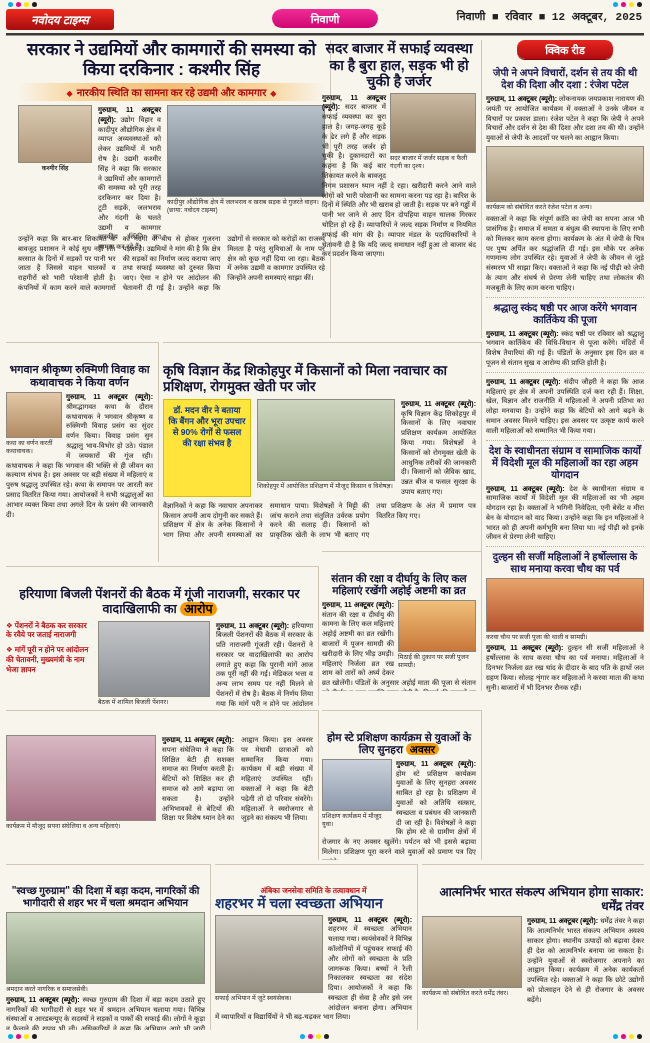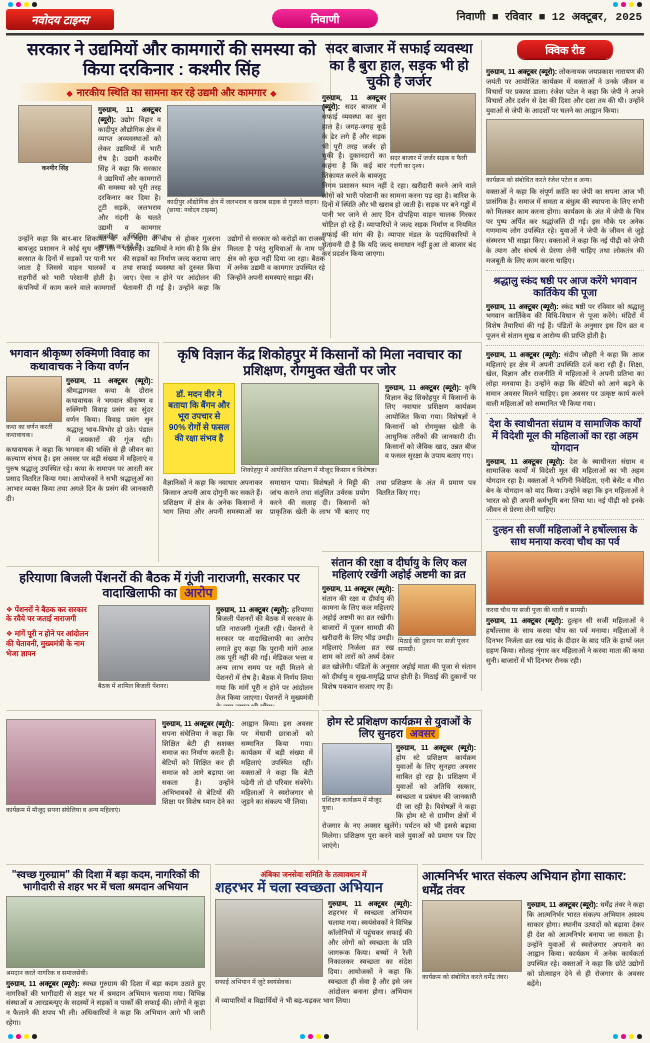--- a/index.html
+++ b/index.html
@@ -4,37 +4,37 @@
 <style>
   * { margin:0; padding:0; box-sizing:border-box; }
   html,body { background:#e8e4da; }
   .page {
     position:relative; width:650px; height:1043px; margin:0 auto;
     background:#f8f5ec; font-family:"Liberation Sans","DejaVu Sans",sans-serif;
     overflow:hidden; color:#1d1d1d;
   }
   .blk { position:absolute; overflow:hidden; }
   .br { border-right:1px solid #cfc8b8; padding-right:5px; }
-  .bt { border-top:1px solid #cfc8b8; padding-top:4px; }
+  .bt { border-top:1px solid #cfc8b8; padding-top:20px; }
   .hl { font-weight:bold; color:#131335; line-height:1.18; }
   .body { font-size:7px; line-height:1.4; text-align:justify; color:#202020; }
   .dl { font-weight:bold; color:#000; }
   .cols2 { column-count:2; column-gap:7px; }
   .cols3 { column-count:3; column-gap:7px; }
   .fig { display:block; }
   .photo { border:1px solid #8f8a7f; width:100%; }
   .cap { font-size:6.3px; line-height:1.3; color:#333; padding-top:1px; text-align:left; }
   .capb { text-align:center; font-weight:bold; }
   .subbar {
     margin-top:3px; padding:2px 4px; text-align:center;
     font-size:10px; font-weight:bold; color:#b30d10;
     background:linear-gradient(90deg, rgba(251,224,182,0) 0%, #f8d7a2 18%, #f3bd74 50%, #f8d7a2 82%, rgba(251,224,182,0) 100%);
   }
   .dia { color:#d01317; font-size:8px; padding:0 4px; }
-  .chip { background:#f59a00; color:#4c1d95; padding:0 4px; border-radius:2px; white-space:nowrap; }
+  .chip { background:#f59a00; color:#000000; padding:0 4px; border-radius:7px; white-space:nowrap; }
   .qr-head {
     display:block; margin:0 auto 4px auto; width:96px; padding:2px 0; text-align:center;
     background:linear-gradient(180deg,#e8261f,#b00b10); color:#fff; font-weight:bold;
     font-size:11px; border-radius:8px 8px 8px 8px; box-shadow:0 1px 0 #7d0709;
   }
   .qr-item { border-bottom:1px dotted #b9b2a2; padding:4px 0; }
   .qr-hl { font-size:10px; font-weight:bold; color:#1b1b54; line-height:1.2; text-align:center; margin-bottom:3px; }
   .ybox {
     background:#ffe43c; border:1px solid #d8bf00; color:#123a8c;
     font-weight:bold; font-size:8.5px; line-height:1.3; padding:5px 4px; text-align:center;
@@ -122,20 +122,21 @@
     <div class="body" style="margin-top:3px">
       <span class="dl">गुरुग्राम, 11 अक्टूबर (ब्यूरो):</span>
       <span>सदर बाजार में सफाई व्यवस्था का बुरा हाल है। जगह-जगह कूड़े के ढेर लगे हैं और सड़क भी पूरी तरह जर्जर हो चुकी है। दुकानदारों का कहना है कि कई बार शिकायत करने के बावजूद निगम प्रशासन ध्यान नहीं दे रहा। खरीदारी करने आने वाले लोगों को भारी परेशानी का सामना करना पड़ रहा है। बारिश के दिनों में स्थिति और भी खराब हो जाती है। सड़क पर बने गड्ढों में पानी भर जाने से आए दिन दोपहिया वाहन चालक गिरकर चोटिल हो रहे हैं। व्यापारियों ने जल्द सड़क निर्माण व नियमित सफाई की मांग की है। व्यापार मंडल के पदाधिकारियों ने चेतावनी दी है कि यदि जल्द समाधान नहीं हुआ तो बाजार बंद कर प्रदर्शन किया जाएगा।</span>
     </div>
   </section>
 
   <section class="blk" style="left:486px;top:40px;width:158px;height:820px">
     <div class="qr-head">क्विक रीड</div>
 
     <div class="qr-item">
+      <div class="qr-hl">जेपी ने अपने विचारों, दर्शन से तय की थी देश की दिशा और दशा : रंजेश पटेल</div>
       <div class="body">
         <span class="dl">गुरुग्राम, 11 अक्टूबर (ब्यूरो):</span>
         <span>लोकनायक जयप्रकाश नारायण की जयंती पर आयोजित कार्यक्रम में वक्ताओं ने उनके जीवन व विचारों पर प्रकाश डाला। रंजेश पटेल ने कहा कि जेपी ने अपने विचारों और दर्शन से देश की दिशा और दशा तय की थी। उन्होंने युवाओं से जेपी के आदर्शों पर चलने का आह्वान किया।</span>
       </div>
       <figure class="fig" style="margin:3px 0">
         <div class="photo" style="height:56px;background:linear-gradient(180deg,#d6cab4,#9e8d72)"></div>
         <figcaption class="cap">कार्यक्रम को संबोधित करते रंजेश पटेल व अन्य।</figcaption>
       </figure>
       <div class="body"><span>वक्ताओं ने कहा कि संपूर्ण क्रांति का जेपी का सपना आज भी प्रासंगिक है। समाज में समता व बंधुत्व की स्थापना के लिए सभी को मिलकर काम करना होगा। कार्यक्रम के अंत में जेपी के चित्र पर पुष्प अर्पित कर श्रद्धांजलि दी गई। इस मौके पर अनेक गणमान्य लोग उपस्थित रहे। युवाओं ने जेपी के जीवन से जुड़े संस्मरण भी साझा किए। वक्ताओं ने कहा कि नई पीढ़ी को जेपी के त्याग और संघर्ष से प्रेरणा लेनी चाहिए तथा लोकतंत्र की मजबूती के लिए काम करना चाहिए।</span></div>
     </div>
@@ -182,23 +183,23 @@
       <div class="photo" style="height:46px;background:linear-gradient(180deg,#e3c9a8,#b08a62)"></div>
       <figcaption class="cap">कथा का वर्णन करतीं कथावाचक।</figcaption>
     </figure>
     <div class="body" style="margin-top:3px">
       <span class="dl">गुरुग्राम, 11 अक्टूबर (ब्यूरो):</span>
       <span>श्रीमद्भागवत कथा के दौरान कथावाचक ने भगवान श्रीकृष्ण व रुक्मिणी विवाह प्रसंग का सुंदर वर्णन किया। विवाह प्रसंग सुन श्रद्धालु भाव-विभोर हो उठे। पंडाल में जयकारों की गूंज रही। कथावाचक ने कहा कि भगवान की भक्ति से ही जीवन का कल्याण संभव है। इस अवसर पर बड़ी संख्या में महिलाएं व पुरुष श्रद्धालु उपस्थित रहे। कथा के समापन पर आरती कर प्रसाद वितरित किया गया। आयोजकों ने सभी श्रद्धालुओं का आभार व्यक्त किया तथा अगले दिन के प्रसंग की जानकारी दी।</span>
     </div>
   </section>
 
   <section class="blk br bt" style="left:163px;top:342px;width:319px;height:220px">
-    <h2 class="hl" style="font-size:13.5px;text-align:center">कृषि विज्ञान केंद्र शिकोहपुर में किसानों को मिला नवाचार का प्रशिक्षण, रोगमुक्त खेती पर जोर</h2>
+    <h2 class="hl" style="font-size:13.5px;text-align:left">कृषि विज्ञान केंद्र शिकोहपुर में किसानों को मिला नवाचार का प्रशिक्षण, रोगमुक्त खेती पर जोर</h2>
     <div style="display:flex;gap:6px;margin-top:4px">
-      <div class="ybox" style="width:72px;flex:none">
+      <div class="ybox" style="width:88px;flex:none">
         <span>डॉ. मदन वीर ने बताया कि बैंगन और भूरा उपचार से 90% रोगों से फसल की रक्षा संभव है</span>
       </div>
       <figure class="fig" style="width:138px;flex:none">
         <div class="photo" style="height:82px;background:linear-gradient(180deg,#cfd6c0,#93a07f)"></div>
         <figcaption class="cap">शिकोहपुर में आयोजित प्रशिक्षण में मौजूद किसान व विशेषज्ञ।</figcaption>
       </figure>
       <div class="body" style="flex:1">
         <span class="dl">गुरुग्राम, 11 अक्टूबर (ब्यूरो):</span>
         <span>कृषि विज्ञान केंद्र शिकोहपुर में किसानों के लिए नवाचार प्रशिक्षण कार्यक्रम आयोजित किया गया। विशेषज्ञों ने किसानों को रोगमुक्त खेती के आधुनिक तरीकों की जानकारी दी। किसानों को जैविक खाद, उन्नत बीज व फसल सुरक्षा के उपाय बताए गए।</span>
       </div>
@@ -288,21 +289,21 @@
       <div class="photo" style="height:78px;background:linear-gradient(180deg,#d2cfc6,#968f82)"></div>
       <figcaption class="cap">सफाई अभियान में जुटे स्वयंसेवक।</figcaption>
     </figure>
     <div class="body" style="margin-top:3px">
       <span class="dl">गुरुग्राम, 11 अक्टूबर (ब्यूरो):</span>
       <span>शहरभर में स्वच्छता अभियान चलाया गया। स्वयंसेवकों ने विभिन्न कॉलोनियों में पहुंचकर सफाई की और लोगों को स्वच्छता के प्रति जागरूक किया। बच्चों ने रैली निकालकर स्वच्छता का संदेश दिया। आयोजकों ने कहा कि स्वच्छता ही सेवा है और इसे जन आंदोलन बनाना होगा। अभियान में व्यापारियों व विद्यार्थियों ने भी बढ़-चढ़कर भाग लिया।</span>
     </div>
   </section>
 
   <section class="blk bt" style="left:422px;top:864px;width:222px;height:166px">
-    <h2 class="hl" style="font-size:12px;text-align:left">आत्मनिर्भर भारत संकल्प अभियान होगा साकार: धर्मेंद्र तंवर</h2>
+    <h2 class="hl" style="font-size:12px;text-align:right">आत्मनिर्भर भारत संकल्प अभियान होगा साकार: धर्मेंद्र तंवर</h2>
     <figure class="fig" style="float:left;width:100px;margin:3px 5px 2px 0">
       <div class="photo" style="height:72px;background:linear-gradient(180deg,#d6cab4,#9e8d72)"></div>
       <figcaption class="cap">कार्यक्रम को संबोधित करते धर्मेंद्र तंवर।</figcaption>
     </figure>
     <div class="body" style="margin-top:3px">
       <span class="dl">गुरुग्राम, 11 अक्टूबर (ब्यूरो):</span>
       <span>धर्मेंद्र तंवर ने कहा कि आत्मनिर्भर भारत संकल्प अभियान अवश्य साकार होगा। स्थानीय उत्पादों को बढ़ावा देकर ही देश को आत्मनिर्भर बनाया जा सकता है। उन्होंने युवाओं से स्वरोजगार अपनाने का आह्वान किया। कार्यक्रम में अनेक कार्यकर्ता उपस्थित रहे। वक्ताओं ने कहा कि छोटे उद्योगों को प्रोत्साहन देने से ही रोजगार के अवसर बढ़ेंगे।</span>
     </div>
   </section>
 

